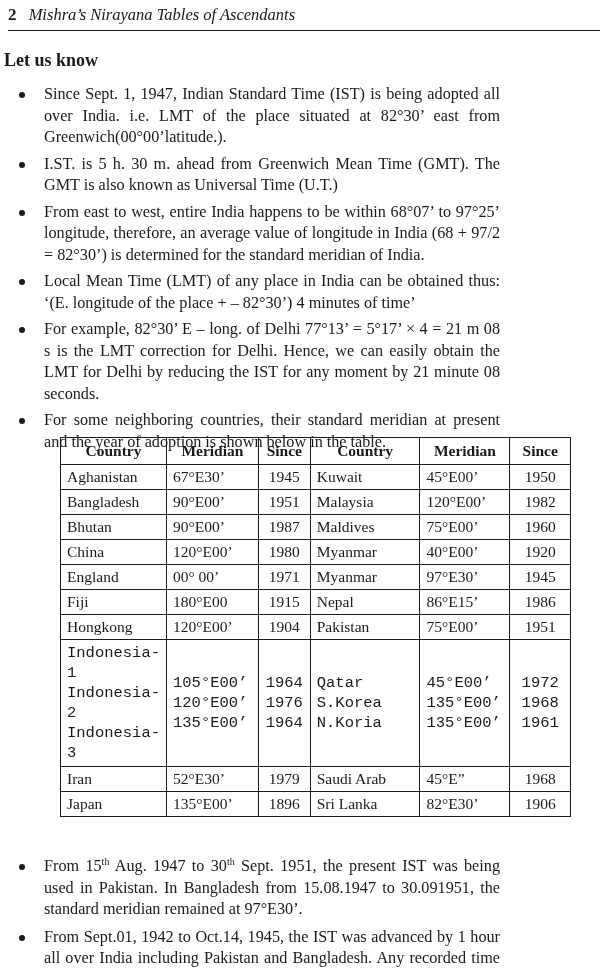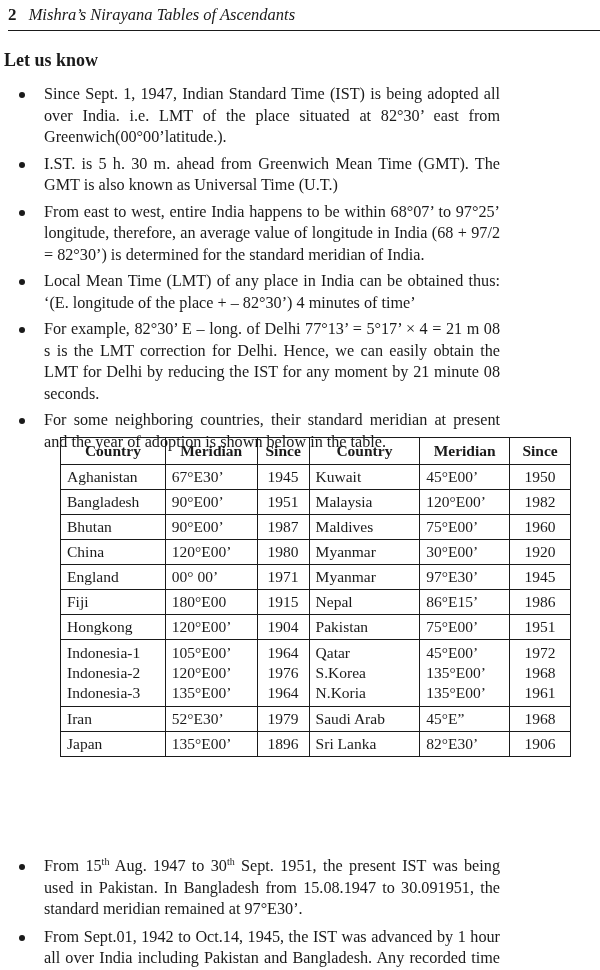--- a/index.html
+++ b/index.html
@@ -28,21 +28,21 @@
 
   table.tz {
     position: absolute; left: 60px; top: 437px; width: 511px;
     border-collapse: collapse; font-size: 15.5px;
   }
   table.tz th, table.tz td { border: 1.2px solid #1a1a1a; padding: 0 6px; line-height: 20px; vertical-align: middle; }
   table.tz th { font-weight: bold; text-align: center; height: 26px; }
   table.tz td { height: 24px; }
   table.tz td.yr { text-align: center; }
   table.tz td.multi { padding-top: 3px; padding-bottom: 3px; }
-  .mline { display: block; line-height: 20px; }
+  .mline { display: block; line-height: 20px; font-family: Liberation Mono, monospace; }
 </style>
 </head>
 <body>
 
 <div class="running-head">
   <span class="pg">2</span>
   <span class="ttl">Mishra’s Nirayana Tables of Ascendants</span>
 </div>
 
 <div class="section-title">Let us know</div>
@@ -116,21 +116,21 @@
       <td class="yr">1987</td>
       <td>Maldives</td>
       <td>75°E00’</td>
       <td class="yr">1960</td>
     </tr>
     <tr>
       <td>China</td>
       <td>120°E00’</td>
       <td class="yr">1980</td>
       <td>Myanmar</td>
-      <td>30°E00’</td>
+      <td>40°E00’</td>
       <td class="yr">1920</td>
     </tr>
     <tr>
       <td>England</td>
       <td>00° 00’</td>
       <td class="yr">1971</td>
       <td>Myanmar</td>
       <td>97°E30’</td>
       <td class="yr">1945</td>
     </tr>

